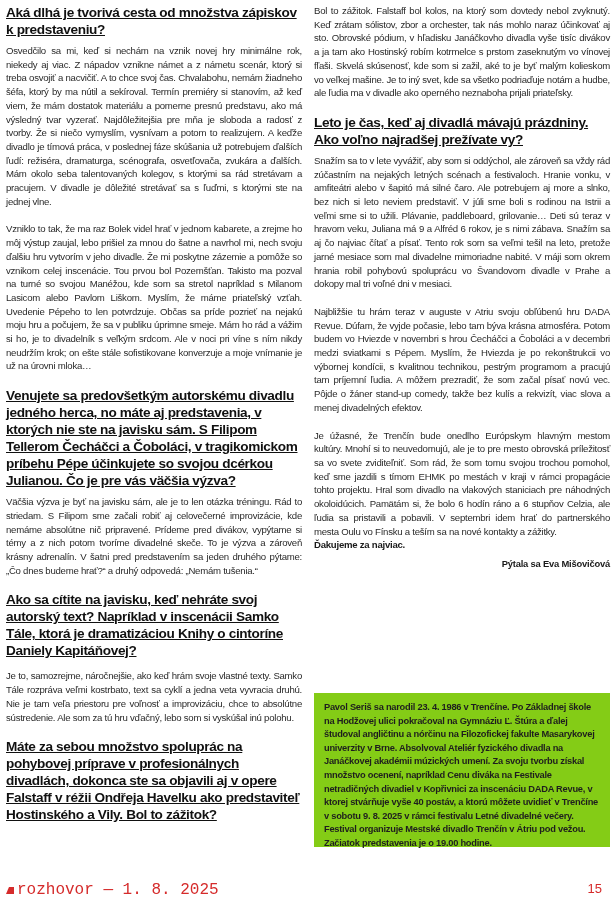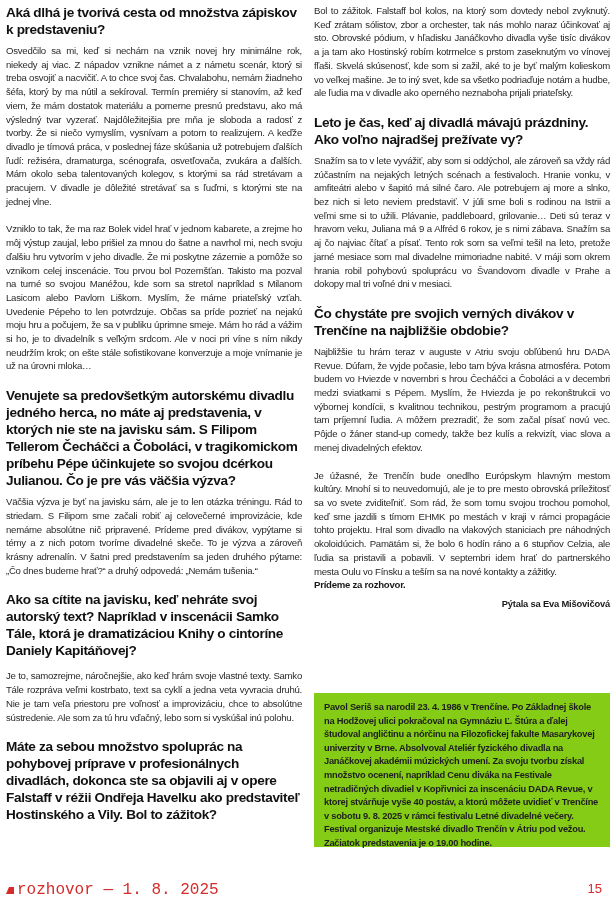--- a/index.html
+++ b/index.html
@@ -10,20 +10,21 @@
     .col-left { left: 6px; }
     .col-right { left: 314px; }
     h2.q {
       font-family: "Liberation Sans", sans-serif;
       font-weight: bold;
       font-size: 13.6px;
       line-height: 17px;
       letter-spacing: -0.35px;
       color: #111111;
       margin-bottom: 6px;
+      text-decoration: underline;
     }
     p.a {
       font-family: "Liberation Sans", sans-serif;
       font-size: 9.6px;
       line-height: 13.7px;
       letter-spacing: -0.25px;
       color: #2a2a2a;
       text-align: justify;
       hyphens: auto;
       margin-bottom: 14px;
@@ -67,26 +68,25 @@
 
     <h2 class="q">Máte za sebou množstvo spoluprác na pohybovej príprave v profesionálnych divadlách, dokonca ste sa objavili aj v opere Falstaff v réžii Ondřeja Havelku ako predstaviteľ Hostinského a Vily. Bol to zážitok?</h2>
   </div>
 
   <div class="col col-right">
     <p class="a">Bol to zážitok. Falstaff bol kolos, na ktorý som dovtedy nebol zvyknutý. Keď zrátam sólistov, zbor a orchester, tak nás mohlo naraz účinkovať aj sto. Obrovské pódium, v hľadisku Janáčkovho divadla vyše tisíc divákov a ja tam ako Hostinský robím kotrmelce s prstom zaseknutým vo vínovej fľaši. Skvelá skúsenosť, kde som si zažil, aké to je byť malým kolieskom vo veľkej mašine. Je to iný svet, kde sa všetko podriaďuje notám a hudbe, ale ľudia ma v divadle ako operného neznaboha prijali priateľsky.</p>
 
     <h2 class="q">Leto je čas, keď aj divadlá mávajú prázdniny. Ako voľno najradšej prežívate vy?</h2>
     <p class="a">Snažím sa to v lete vyvážiť, aby som si oddýchol, ale zároveň sa vždy rád zúčastním na nejakých letných scénach a festivaloch. Hranie vonku, v amfiteátri alebo v šapitó má silné čaro. Ale potrebujem aj more a slnko, bez nich si leto neviem predstaviť. V júli sme boli s rodinou na Istrii a veľmi sme si to užili. Plávanie, paddleboard, grilovanie… Deti sú teraz v hravom veku, Juliana má 9 a Alfréd 6 rokov, je s nimi zábava. Snažím sa aj čo najviac čítať a písať. Tento rok som sa veľmi tešil na leto, pretože jarné mesiace som mal divadelne mimoriadne nabité. V máji som okrem hrania robil pohybovú spoluprácu vo Švandovom divadle v Prahe a dokopy mal tri voľné dni v mesiaci.</p>
 
-    <h2 class="q">Čo chystáte pre svojich verných divákov v Trenčíne na najbližšie obdobie?</h2>
     <p class="a">Najbližšie tu hrám teraz v auguste v Atriu svoju obľúbenú hru DADA Revue. Dúfam, že vyjde počasie, lebo tam býva krásna atmosféra. Potom budem vo Hviezde v novembri s hrou Čecháčci a Čoboláci a v decembri medzi sviatkami s Pépem. Myslím, že Hviezda je po rekonštrukcii vo výbornej kondícii, s kvalitnou technikou, pestrým programom a pracujú tam príjemní ľudia. A môžem prezradiť, že som začal písať novú vec. Pôjde o žáner stand-up comedy, takže bez kulís a rekvizít, viac slova a menej divadelných efektov.</p>
 
     <p class="a gap-lg" style="margin-bottom:0">
       <span>Je úžasné, že Trenčín bude onedlho Európskym hlavným mestom kultúry. Mnohí si to neuvedomujú, ale je to pre mesto obrovská príležitosť sa vo svete zviditeľniť. Som rád, že som tomu svojou trochou pomohol, keď sme jazdili s tímom EHMK po mestách v kraji v rámci propagácie tohto projektu. Hral som divadlo na vlakových staniciach pre náhodných okoloidúcich. Pamätám si, že bolo 6 hodín ráno a 6 stupňov Celzia, ale ľudia sa pristavili a pobavili. V septembri idem hrať do partnerského mesta Oulu vo Fínsku a teším sa na nové kontakty a zážitky.</span>
-      <span class="thanks">Prídeme za rozhovor.</span>
+      <span class="thanks">Ďakujeme za najviac.</span>
     </p>
     <div class="sign">Pýtala sa Eva Mišovičová</div>
   </div>
 
   <div class="bio">
     <span>Pavol Seriš sa narodil 23. 4. 1986 v Trenčíne. Po Základnej škole na Hodžovej ulici pokračoval na Gymnáziu Ľ. Štúra a ďalej študoval angličtinu a nórčinu na Filozofickej fakulte Masarykovej univerzity v Brne. Absolvoval Ateliér fyzického divadla na Janáčkovej akadémii múzických umení. Za svoju tvorbu získal množstvo ocenení, napríklad Cenu diváka na Festivale netradičných divadiel v Kopřivnici za inscenáciu DADA Revue, v ktorej stvárňuje vyše 40 postáv, a ktorú môžete uvidieť v Trenčíne v sobotu 9. 8. 2025 v rámci festivalu Letné divadelné večery. Festival organizuje Mestské divadlo Trenčín v Átriu pod vežou. Začiatok predstavenia je o 19.00 hodine.</span>
   </div>
 
   <div class="footer-left">
     <svg class="flag-icon" viewBox="0 0 8 7">

